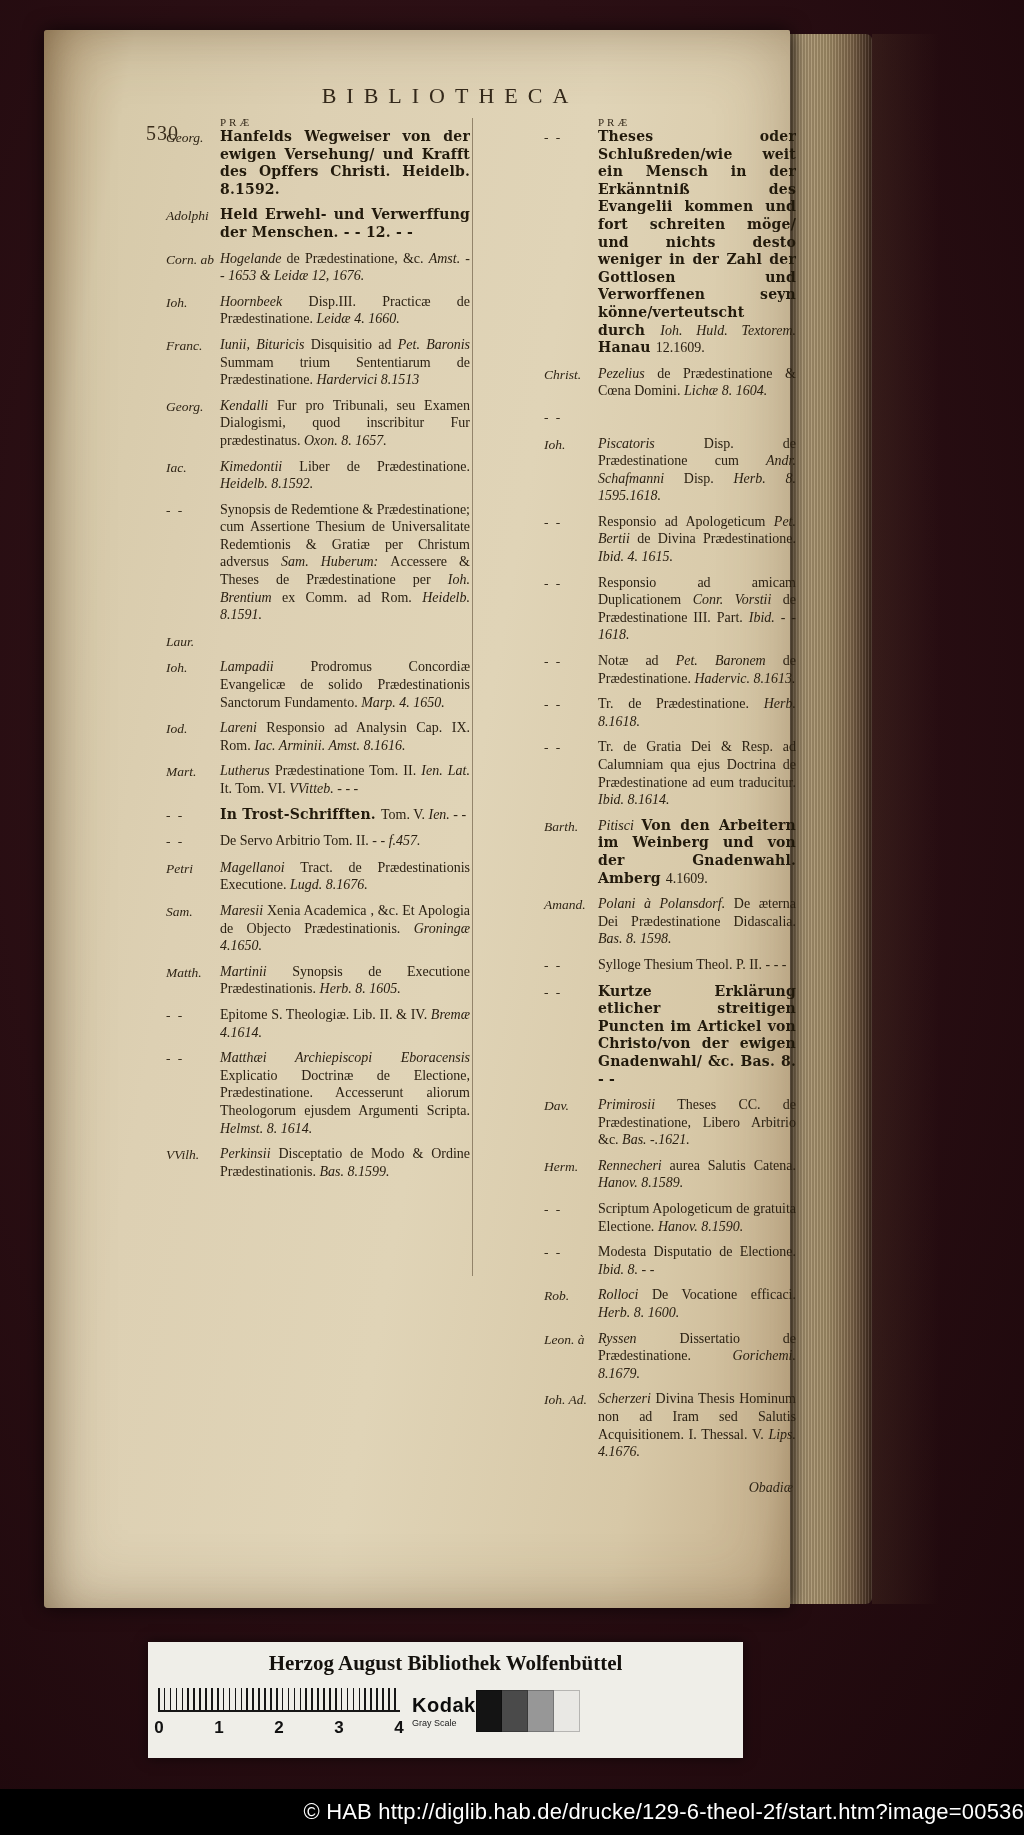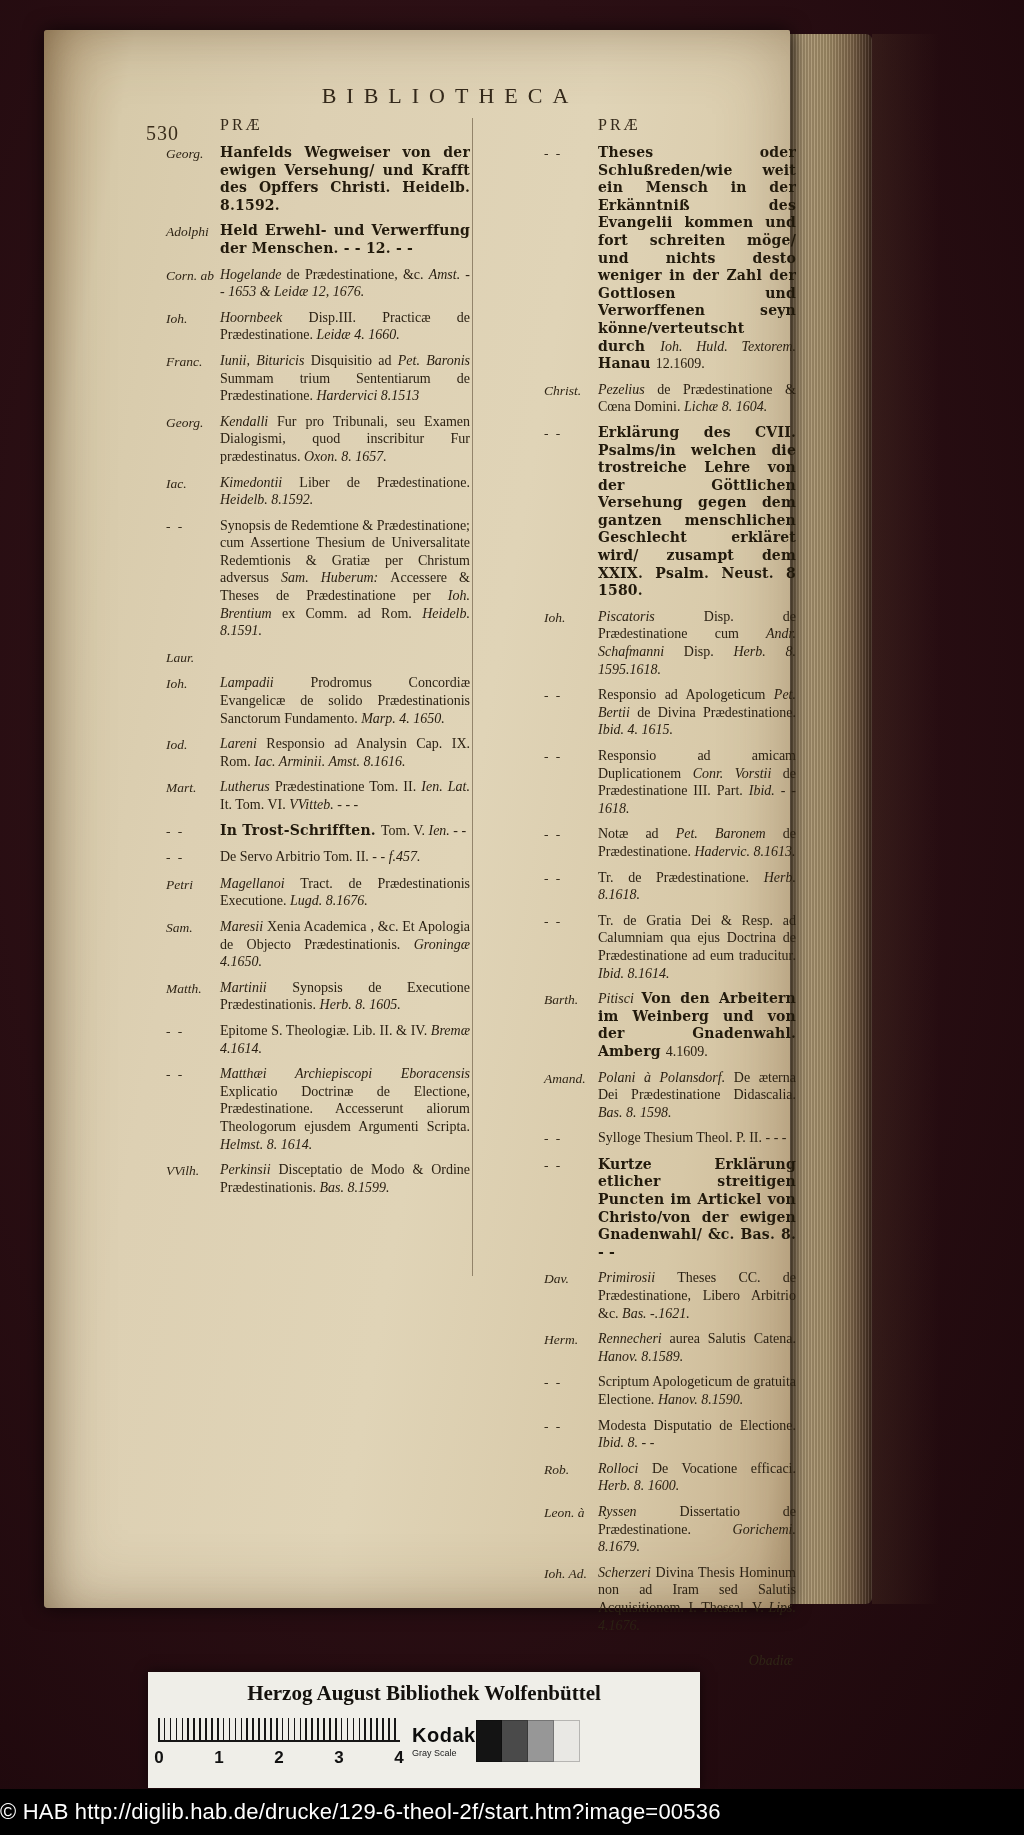--- a/index.html
+++ b/index.html
@@ -48,22 +48,22 @@
   }
   .col-divider {
     position:absolute; left:428px; top:88px; width:1px; height:1158px;
     background: rgba(72,53,32,.5);
   }
 
   .column { position:absolute; top:86px; }
   .col-left  { left:122px; width:304px; }
   .col-right { left:500px; width:252px; }
   .col-head {
-    margin-left:54px; font-size:16px; letter-spacing:3px;
-    color:#34291a; margin-bottom:10px;
+    margin-left:54px; font-size:11px; letter-spacing:3px;
+    color:#34291a; 
   }
 
   .entry { display:flex; margin-bottom:8px; color:var(--ink,#2b2113); }
   .author {
     flex:0 0 54px; font-style:italic; font-size:13.5px;
     padding-top:1px; color:#2f2516; line-height:17.6px;
   }
   .author.dash { font-style:normal; letter-spacing:2px; }
   .etext {
     flex:1; font-size:14px; line-height:17.6px;
@@ -73,22 +73,22 @@
   .s-i { font-style:italic; }
   .s-f { font-weight:bold; letter-spacing:.2px; color:#221a0c; font-family:"DejaVu Serif",serif; }
 
   .catchword {
     text-align:right; font-style:italic; font-size:14px;
     padding-right:3px; margin-top:19px; color:#2f2516;
   }
 
   
   .footer-card {
-    position:absolute; left:148px; top:1642px; width:552px; height:116px;
-    background:#efeee8; box-shadow:0 0 12px rgba(0,0,0,.55);margin-top:30px;
+    position:absolute; left:148px; top:1642px; width:595px; height:116px;
+    background:#efeee8; box-shadow:0 0 12px rgba(0,0,0,.55);
   }
   .library-name {
     padding-top:9px; text-align:center; font-weight:bold;
     font-size:21px; color:#14110d;
   }
   .ruler-ticks {
     position:absolute; left:10px; top:46px; width:242px; height:24px;
     background: repeating-linear-gradient(90deg, #161616 0 1.6px, transparent 1.6px 5.9px);
     border-bottom:2px solid #161616;
   }
@@ -113,21 +113,21 @@
     color:#222; margin-top:1px;
   }
   .patches { display:flex; }
   .patch { width:26px; height:42px; border:1px solid rgba(0,0,0,.22); border-left:none; }
   .patch:first-child { border-left:1px solid rgba(0,0,0,.22); }
 
   
   .caption-bar {
     position:absolute; left:0; top:1789px; width:1024px; height:46px;
     background:var(--caption-bg,#000);
-    display:flex; align-items:center; justify-content:flex-start;
+    display:flex; align-items:center; justify-content:flex-end;
   }
   .caption-text {
     color:var(--caption-fg,#fff); font-size:22px;
     font-family:"Liberation Sans",sans-serif; letter-spacing:.2px;
   }
 </style>
 </head>
 <body>
 
 <div class="stage">
@@ -231,21 +231,20 @@
           <div class="entry">
             <div class="author dash">- -</div>
             <div class="etext"><span class="s-f">Theses oder Schlußreden/wie weit ein Mensch in der Erkänntniß des Evangelii kommen und fort schreiten möge/ und nichts desto weniger in der Zahl der Gottlosen und Verworffenen seyn könne/verteutscht durch </span><span class="s-i">Ioh. Huld. Textorem. </span><span class="s-f">Hanau </span><span class="s-r">12.1609.</span></div>
           </div>
           <div class="entry">
             <div class="author">Christ.</div>
             <div class="etext"><span class="s-i">Pezelius </span><span class="s-r">de Prædestinatione &amp; Cœna Domini. </span><span class="s-i">Lichæ 8. 1604.</span></div>
           </div>
           <div class="entry">
             <div class="author dash">- -</div>
-            <div class="etext"><span class="s-f">Erklärung des CVII. Psalms/in welchen die trostreiche Lehre von der Göttlichen Versehung gegen dem gantzen menschlichen Geschlecht erkläret wird/ zusampt dem XXIX. Psalm. Neust. 8 1580.</span></div>
           </div>
           <div class="entry">
             <div class="author">Ioh.</div>
             <div class="etext"><span class="s-i">Piscatoris </span><span class="s-r">Disp. de Prædestinatione cum </span><span class="s-i">Andr. Schafmanni </span><span class="s-r">Disp. </span><span class="s-i">Herb. 8. 1595.1618.</span></div>
           </div>
           <div class="entry">
             <div class="author dash">- -</div>
             <div class="etext"><span class="s-r">Responsio ad Apologeticum </span><span class="s-i">Pet. Bertii </span><span class="s-r">de Divina Prædestinatione. </span><span class="s-i">Ibid. 4. 1615.</span></div>
           </div>
           <div class="entry">

